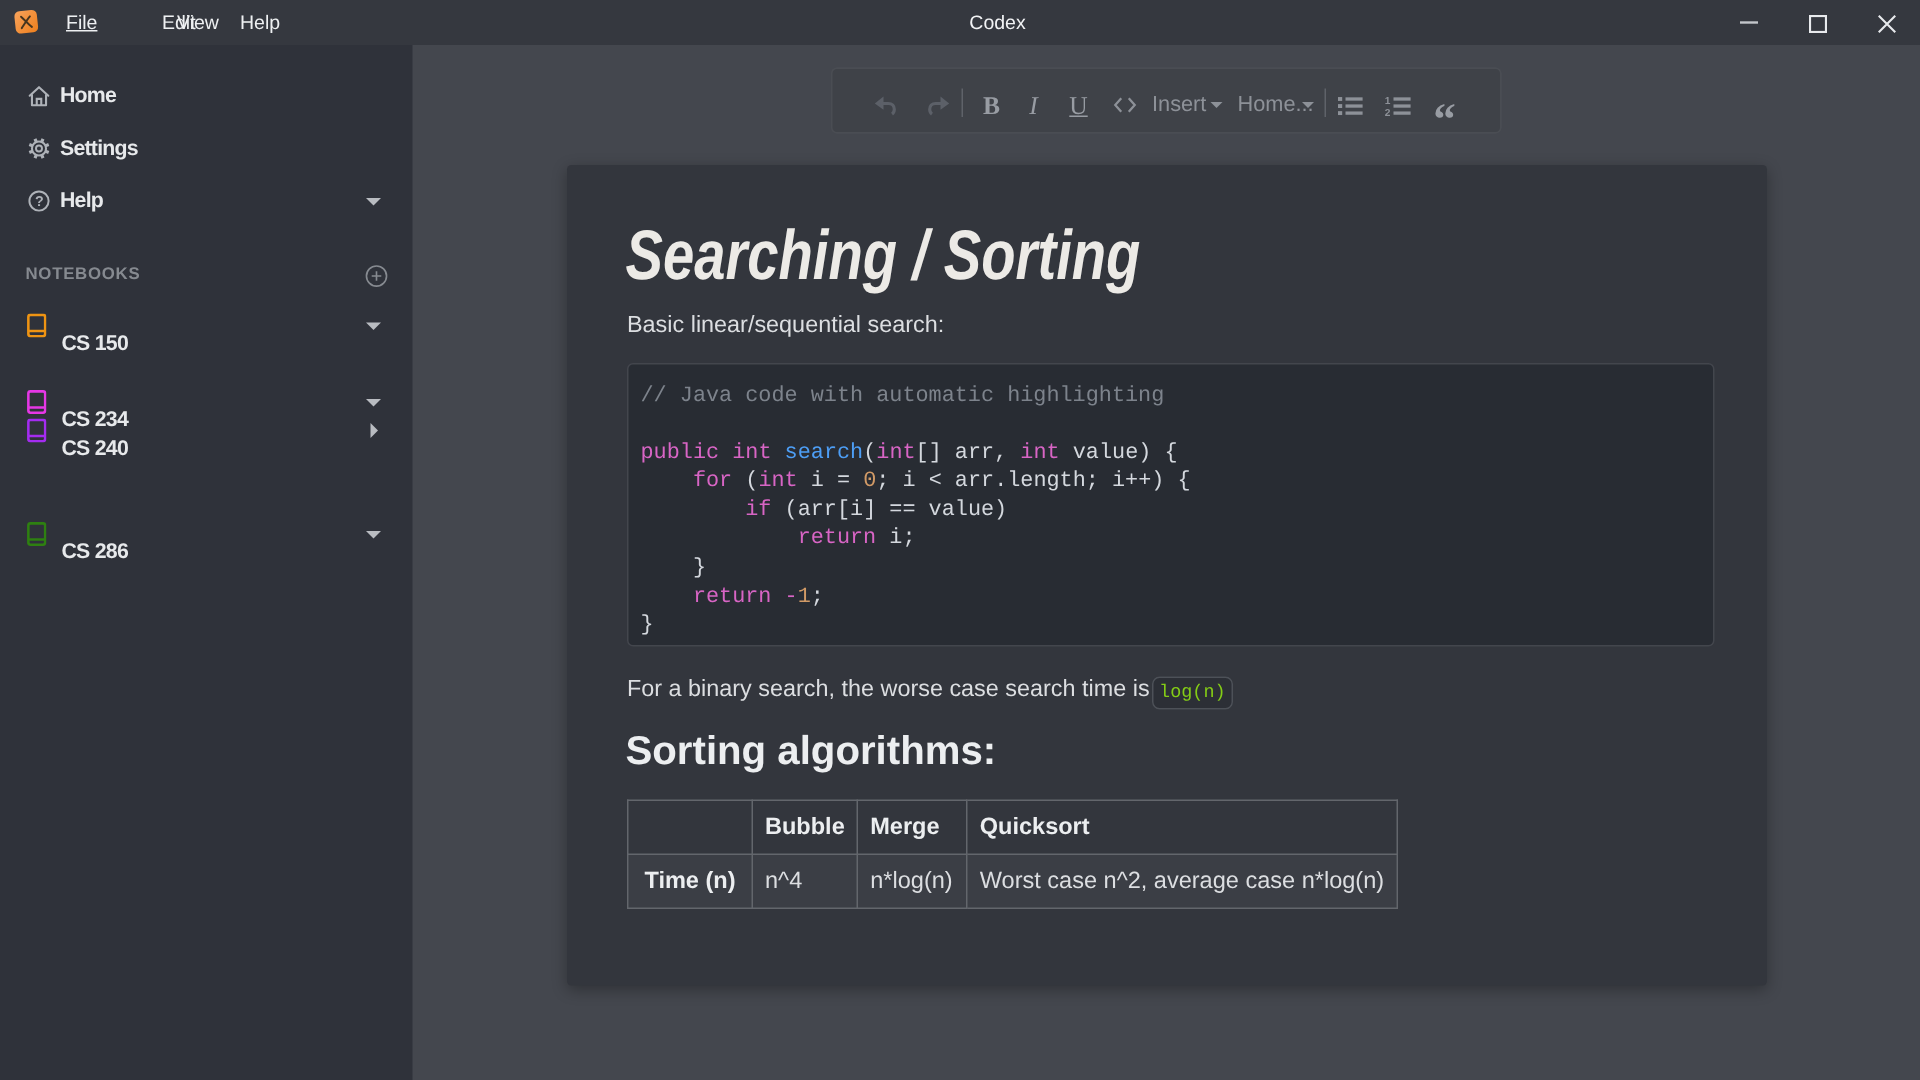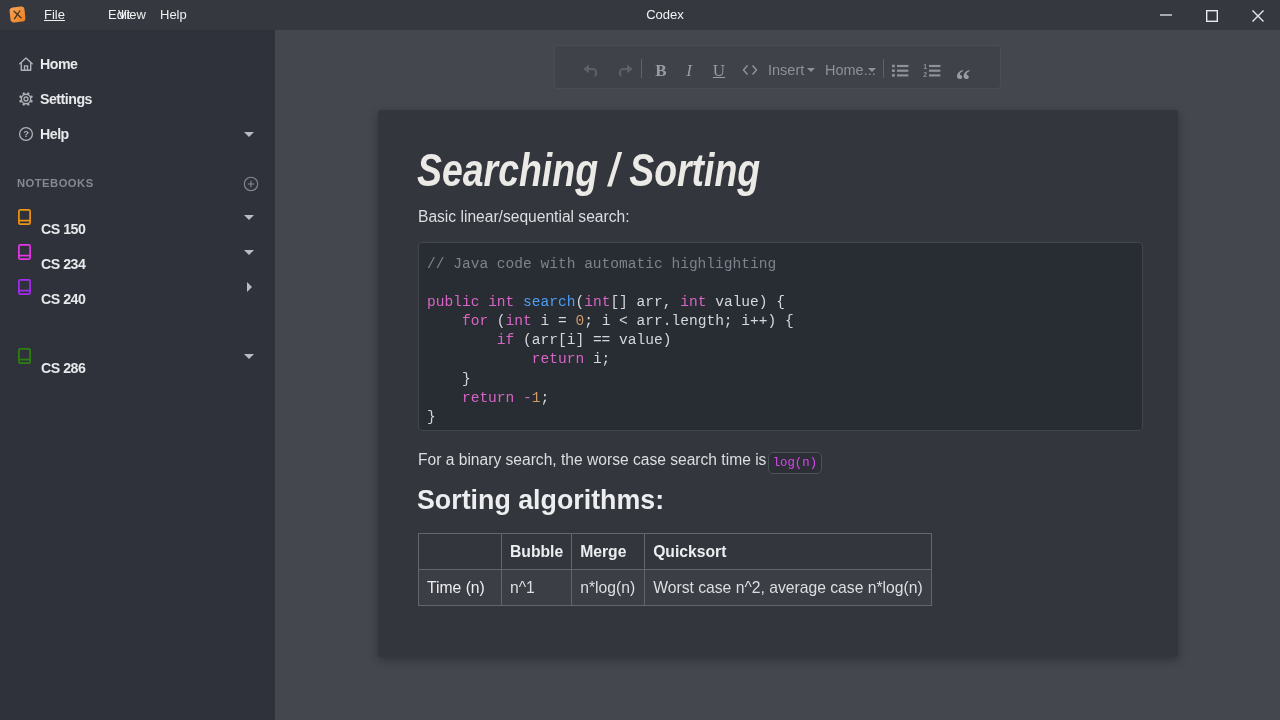--- a/index.html
+++ b/index.html
@@ -54,31 +54,31 @@
   #p1 { position:absolute; left:40px; top:98px; font-size:15.6px; color:#dcdee1; }
   #codeblock { position:absolute; left:40px; top:132px; width:725px; height:189px;
     background:#282c33; border:1px solid #43464d; border-radius:4px;
     font-family:"Liberation Mono", monospace; font-size:14.55px; line-height:19.1px;
     padding:12px 0 0 8px; color:#d4d8de; white-space:pre; }
   .cmt { color:#7d838c; }
   .kw { color:#d865c5; }
   .fn { color:#4d9ef5; }
   .num { color:#d19a66; }
   #p2 { position:absolute; left:40px; top:341px; font-size:15.6px; color:#dcdee1; }
-  #p2 code { font-family:"Liberation Mono", monospace; font-size:12.3px; color:#d946ef;
+  #p2 code { font-family:"Liberation Mono", monospace; font-size:12.3px; color:#84cc16;
     background:#2c2f36; border:1px solid #4d5158; border-radius:5px; padding:2.5px 4px 3.5px;
     margin-left:-3px; }
   #h2 { position:absolute; left:39px; top:375px; font-size:26.8px; font-weight:bold; color:#eceef0; }
   #tbl { position:absolute; left:40px; top:423px; border-collapse:collapse; font-size:15.7px;
     color:#dcdee1; }
   #tbl td, #tbl th { border:1px solid #63666c; height:36px; padding:0 8px; text-align:left;
     font-weight:normal; vertical-align:middle; white-space:nowrap; }
   #tbl th { font-weight:bold; color:#eceef0; }
   #tbl tr.data td { background:#3b3e45; }
-  #tbl td.b { font-weight:normal; color:#eceef0; }
+  #tbl td.b { font-weight:bold; color:#eceef0;text-align:center; }
 </style>
 </head>
 <body>
 
 <div id="main">
   <div id="toolbar">
     <svg style="position:absolute; left:26px; top:15px;" width="20" height="20" viewBox="0 0 20 20" fill="none">
       <polygon points="8,3.4 2.2,8 8,12.2" fill="#5c6068"></polygon>
       <path d="M5.8 8 H11.2 C13.8 8 15.2 9.7 15.2 11.9 C15.2 13.6 14.4 14.6 13.7 15.1" stroke="#5c6068" stroke-width="2.1" fill="none"></path>
     </svg>
@@ -132,21 +132,21 @@
     <table id="tbl">
       <tbody>
           <tr>
         <th style="width:83px"></th>
         <th style="width:69px">Bubble</th>
         <th style="width:73px">Merge</th>
         <th style="width:286px">Quicksort</th>
       </tr>
       <tr class="data">
         <td class="b">Time (n)</td>
-        <td>n^1</td>
+        <td>n^4</td>
         <td>n*log(n)</td>
         <td>Worst case n^2, average case n*log(n)</td>
       </tr>
     </tbody>
       </table>
   </div>
 </div>
 
 <div id="sidebar">
   <div class="navrow" style="top:19px;">
@@ -179,21 +179,21 @@
     <path d="M8 4.8 V11.2 M4.8 8 H11.2"></path>
   </svg>
   <div class="navrow" style="top:172px;">
     <svg class="icon book" width="13" height="16" viewBox="0 0 13 16" fill="none" stroke="#ef9413" stroke-width="1.7">
         <rect x="0.9" y="0.9" width="11.2" height="14.2" rx="1.4"></rect>
         <path d="M0.9 11.6 H12.1"></path>
       </svg>
     <span class="nblabel">CS 150</span>
       <span class="caret-down"></span>
     </div>
-  <div class="navrow" style="top:207px;">
+  <div class="navrow" style="top:223px;">
     <svg class="icon book" width="13" height="16" viewBox="0 0 13 16" fill="none" stroke="#e637e6" stroke-width="1.7">
         <rect x="0.9" y="0.9" width="11.2" height="14.2" rx="1.4"></rect>
         <path d="M0.9 11.6 H12.1"></path>
       </svg>
     <span class="nblabel">CS 234</span>
       <span class="caret-down"></span>
     </div>
   <div class="navrow" style="top:242px;text-decoration:underline;">
     <svg class="icon book" width="13" height="16" viewBox="0 0 13 16" fill="none" stroke="#a42cf0" stroke-width="1.7">
         <rect x="0.9" y="0.9" width="11.2" height="14.2" rx="1.4"></rect>

